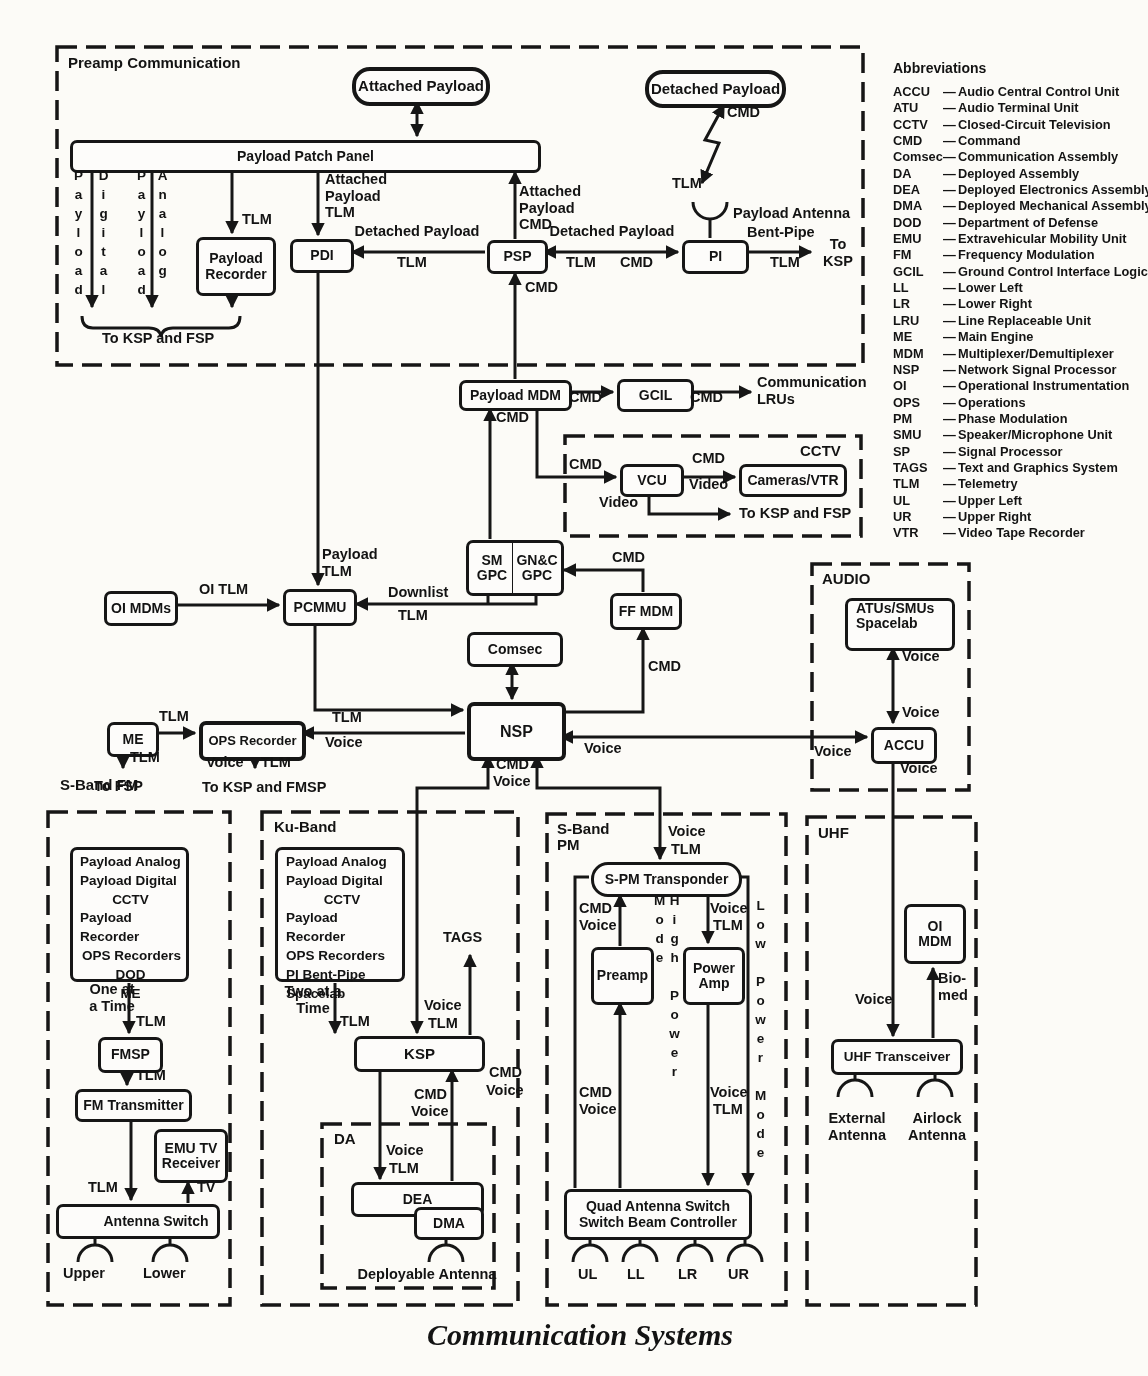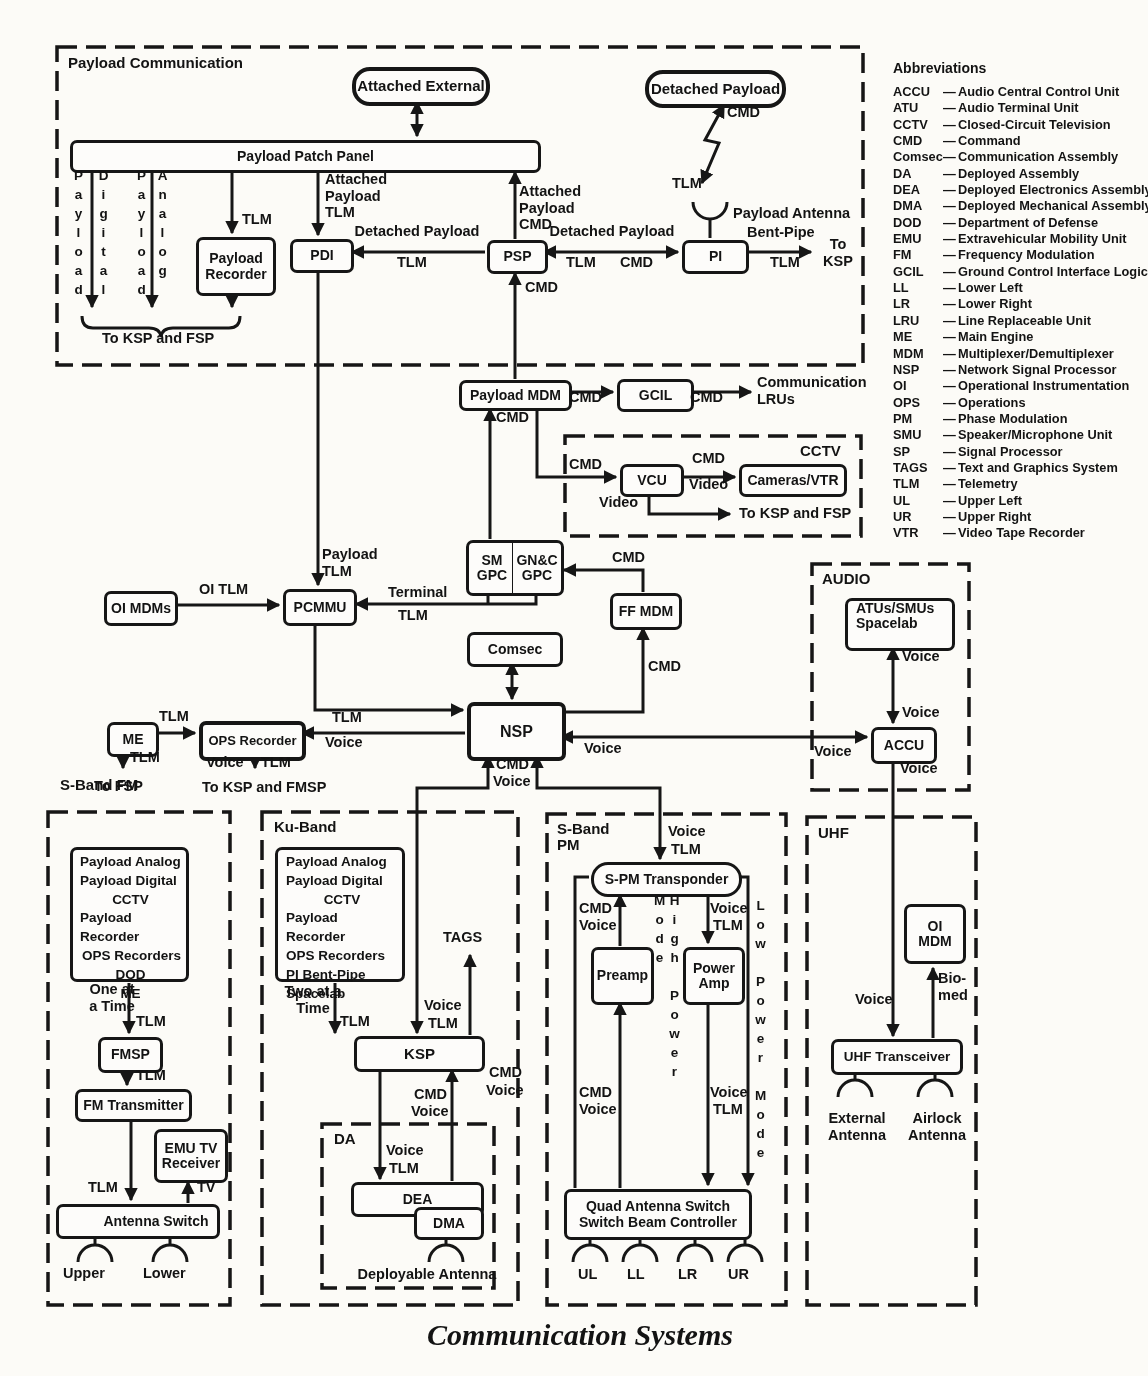--- a/index.html
+++ b/index.html
@@ -128,30 +128,30 @@
     <path d="M429 1262 A17 17 0 0 1 463 1262"></path>
     <path d="M573 1262 A17 17 0 0 1 607 1262"></path>
     <path d="M623 1262 A17 17 0 0 1 657 1262"></path>
     <path d="M678 1262 A17 17 0 0 1 712 1262"></path>
     <path d="M728 1262 A17 17 0 0 1 762 1262"></path>
     <path d="M838 1097 A17 17 0 0 1 872 1097"></path>
     <path d="M918 1097 A17 17 0 0 1 952 1097"></path>
   </g>
 </svg>
 
-<div class="grp" style="left:68px;top:55px;">Payload Communication</div>
+<div class="grp" style="left:68px;top:55px;">Preamp Communication</div>
 <div class="grp" style="left:800px;top:443px;">CCTV</div>
 <div class="grp" style="left:822px;top:571px;">AUDIO</div>
 <div class="grp" style="left:60px;top:777px;text-align:right;">S-Band FM</div>
 <div class="grp" style="left:274px;top:819px;">Ku-Band</div>
 <div class="grp" style="left:334px;top:1131px;">DA</div>
 <div class="grp wrap" style="left:557px;top:821px;width:58px;">S-Band PM</div>
 <div class="grp" style="left:818px;top:825px;">UHF</div>
 
-<div class="box pill" style="left:352px;top:67px;width:130px;height:31px;">Attached External</div>
+<div class="box pill" style="left:352px;top:67px;width:130px;height:31px;">Attached Payload</div>
 <div class="box pill" style="left:645px;top:70px;width:133px;height:30px;">Detached Payload</div>
 <div class="box" style="left:70px;top:140px;width:465px;height:27px;">Payload Patch Panel</div>
 <div class="box" style="left:196px;top:237px;width:74px;height:53px;">Payload Recorder</div>
 <div class="box" style="left:290px;top:239px;width:58px;height:28px;">PDI</div>
 <div class="box" style="left:487px;top:240px;width:55px;height:28px;">PSP</div>
 <div class="box" style="left:682px;top:240px;width:61px;height:28px;">PI</div>
 <div class="box" style="left:459px;top:380px;width:107px;height:25px;">Payload MDM</div>
 <div class="box" style="left:617px;top:379px;width:71px;height:27px;">GCIL</div>
 <div class="box" style="left:620px;top:464px;width:58px;height:27px;">VCU</div>
 <div class="box" style="left:739px;top:464px;width:102px;height:27px;">Cameras/VTR</div>
@@ -236,21 +236,21 @@
 <div class="lbl" style="left:690px;top:389px;">CMD</div>
 <div class="lbl wrap" style="left:757px;top:374px;width:124px;">Communication LRUs</div>
 <div class="lbl" style="left:496px;top:409px;">CMD</div>
 <div class="lbl" style="left:569px;top:456px;">CMD</div>
 <div class="lbl" style="left:692px;top:450px;">CMD</div>
 <div class="lbl" style="left:689px;top:476px;">Video</div>
 <div class="lbl" style="left:599px;top:494px;">Video</div>
 <div class="lbl" style="left:739px;top:505px;">To KSP and FSP</div>
 <div class="lbl wrap" style="left:322px;top:546px;width:62px;">Payload TLM</div>
 <div class="lbl" style="left:199px;top:581px;">OI TLM</div>
-<div class="lbl" style="left:388px;top:584px;">Terminal</div>
+<div class="lbl" style="left:388px;top:584px;">Downlist</div>
 <div class="lbl" style="left:398px;top:607px;">TLM</div>
 <div class="lbl" style="left:612px;top:549px;">CMD</div>
 <div class="lbl" style="left:648px;top:658px;">CMD</div>
 <div class="lbl" style="left:332px;top:709px;">TLM</div>
 <div class="lbl" style="left:325px;top:734px;">Voice</div>
 <div class="lbl" style="left:159px;top:708px;">TLM</div>
 <div class="lbl" style="left:130px;top:749px;">TLM</div>
 <div class="lbl" style="left:94px;top:778px;">To FSP</div>
 <div class="lbl" style="left:206px;top:754px;">Voice</div>
 <div class="lbl" style="left:261px;top:754px;">TLM</div>

